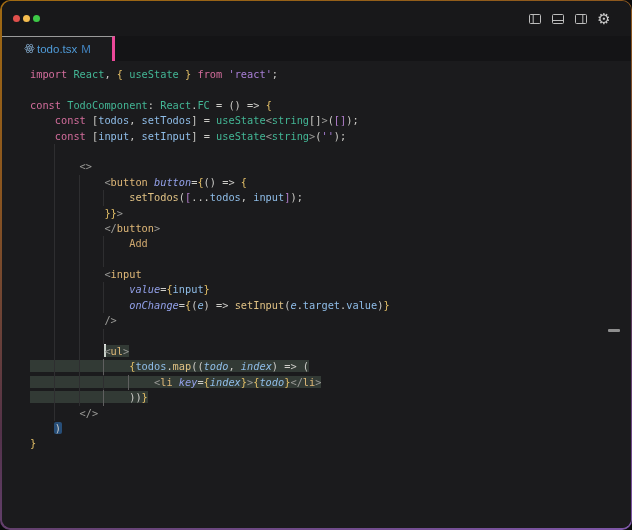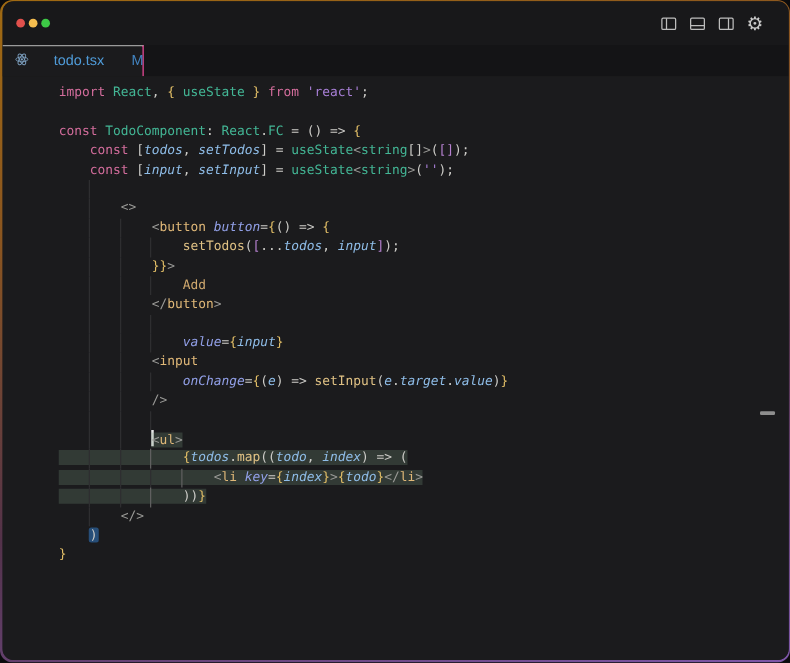--- a/index.html
+++ b/index.html
@@ -12,39 +12,39 @@
   #titlebar{height:35px;flex:0 0 35px;background:var(--titlebarbg);display:flex;align-items:center;}
   .lights{display:flex;gap:3px;padding-left:11px;}
   .light{width:7px;height:7px;border-radius:50%;}
   #titlebar .spacer{flex:1;}
   .tb-icons{display:flex;align-items:center;gap:9px;padding-right:20px;}
   .tb-icon{width:14px;height:14px;display:flex;align-items:center;justify-content:center;color:#bdbdbd;}
   .gear{font-size:15px;line-height:14px;color:#c9c9c9;font-family:"DejaVu Sans",sans-serif;}
   
   #tabbar{height:25px;flex:0 0 25px;background:#141416;display:flex;align-items:stretch;}
   #tab{width:113px;box-sizing:border-box;background:var(--editorbg);border-top:1px solid #9a9a9a;
-    border-right:1px solid #ec4899;display:flex;align-items:center;gap:20px;padding:0 10px;
+    border-right:3px solid #ec4899;display:flex;align-items:center;gap:2px;padding:0 22px;
     font-family:"Liberation Sans",sans-serif;font-size:11.5px;}
   .tab-file{color:var(--tabfile);}
   .tab-badge{color:var(--tabbadge);margin-left:2px;}
   
   #editor{flex:1;position:relative;background:var(--editorbg);
     font-family:"DejaVu Sans Mono",monospace;font-size:10.3px;color:#cdccc8;}
-  #code{padding:6px 0 0 45px;}
+  #code{padding:6px 0 0 28px;}
   .line{height:15.4px;line-height:15.4px;white-space:pre;}
   .ind,.pad4{display:inline-block;width:4ch;height:15.4px;vertical-align:top;box-sizing:border-box;}
   .ind{border-right:1px solid var(--guide);}
   .ind.ag{border-right:1px solid #5f5f5f;}
   .sel{background:var(--selection);}
   .cursor{display:inline-block;width:1.5px;height:13px;background:#e8e8e8;vertical-align:-2px;margin-right:-1.5px;}
   .tk-kw{color:var(--kw);}
   .tk-ty{color:var(--ty);}
   .tk-fn{color:var(--fn);}
   .tk-tg{color:var(--tg);text-align:center;}
-  .tk-vr{color:var(--vr);font-style:italic;}
+  .tk-vr{color:var(--vr);}
   .tk-pm{color:var(--vr);font-style:italic;}
   .tk-at{color:var(--at);font-style:italic;}
   .tk-st{color:var(--st);}
   .tk-pu{color:var(--pu);}
   .tk-an{color:var(--an);}
   .tk-br{color:var(--br);}
   .tk-sq{color:var(--sq);}
   .tk-tx{color:var(--tx);}
   .tk-mb{background:var(--matchbracket);border-radius:2px;padding:0 1px;margin:0 -1px;}
   #ruler-mark{position:absolute;right:11px;top:268px;width:12px;height:3px;background:#8e8e8e;border-radius:1px;}
@@ -107,25 +107,25 @@
           <div class="line"><span class="tk-kw">import</span><span> </span><span class="tk-ty">React</span><span class="tk-pu">,</span><span> </span><span class="tk-br">{</span><span> </span><span class="tk-ty">useState</span><span> </span><span class="tk-br">}</span><span> </span><span class="tk-kw">from</span><span> </span><span class="tk-st">'react'</span><span class="tk-pu">;</span></div>
           <div class="line"></div>
           <div class="line"><span class="tk-kw">const</span><span> </span><span class="tk-ty">TodoComponent</span><span class="tk-pu">:</span><span> </span><span class="tk-ty">React</span><span class="tk-pu">.</span><span class="tk-ty">FC</span><span> </span><span class="tk-pu">=</span><span> </span><span class="tk-pu">()</span><span> </span><span class="tk-pu">=&gt;</span><span> </span><span class="tk-br">{</span></div>
           <div class="line"><span class="pad4"></span><span class="tk-kw">const</span><span> </span><span class="tk-pu">[</span><span class="tk-vr">todos</span><span class="tk-pu">,</span><span> </span><span class="tk-vr">setTodos</span><span class="tk-pu">]</span><span> </span><span class="tk-pu">=</span><span> </span><span class="tk-ty">useState</span><span class="tk-an">&lt;</span><span class="tk-ty">string</span><span class="tk-pu">[]</span><span class="tk-an">&gt;</span><span class="tk-pu">(</span><span class="tk-sq">[]</span><span class="tk-pu">)</span><span class="tk-pu">;</span></div>
           <div class="line"><span class="pad4"></span><span class="tk-kw">const</span><span> </span><span class="tk-pu">[</span><span class="tk-vr">input</span><span class="tk-pu">,</span><span> </span><span class="tk-vr">setInput</span><span class="tk-pu">]</span><span> </span><span class="tk-pu">=</span><span> </span><span class="tk-ty">useState</span><span class="tk-an">&lt;</span><span class="tk-ty">string</span><span class="tk-an">&gt;</span><span class="tk-pu">(</span><span class="tk-st">''</span><span class="tk-pu">)</span><span class="tk-pu">;</span></div>
           <div class="line"><span class="ind"></span><span class="pad4"></span></div>
           <div class="line"><span class="ind"></span><span class="pad4"></span><span class="tk-an">&lt;&gt;</span></div>
           <div class="line"><span class="ind"></span><span class="ind"></span><span class="pad4"></span><span class="tk-an">&lt;</span><span class="tk-tg">button</span><span> </span><span class="tk-at">button</span><span class="tk-pu">=</span><span class="tk-br">{</span><span class="tk-pu">()</span><span> </span><span class="tk-pu">=&gt;</span><span> </span><span class="tk-br">{</span></div>
           <div class="line"><span class="ind"></span><span class="ind"></span><span class="ind"></span><span class="pad4"></span><span class="tk-fn">setTodos</span><span class="tk-pu">(</span><span class="tk-sq">[</span><span class="tk-pu">...</span><span class="tk-vr">todos</span><span class="tk-pu">,</span><span> </span><span class="tk-vr">input</span><span class="tk-sq">]</span><span class="tk-pu">)</span><span class="tk-pu">;</span></div>
           <div class="line"><span class="ind"></span><span class="ind"></span><span class="pad4"></span><span class="tk-br">}</span><span class="tk-br">}</span><span class="tk-an">&gt;</span></div>
+          <div class="line"><span class="ind"></span><span class="ind"></span><span class="pad4"></span><span class="tk-an">&lt;/</span><span class="tk-tg">button</span><span class="tk-an">&gt;</span></div>
           <div class="line"><span class="ind"></span><span class="ind"></span><span class="ind"></span><span class="pad4"></span><span class="tk-tx">Add</span></div>
-          <div class="line"><span class="ind"></span><span class="ind"></span><span class="pad4"></span><span class="tk-an">&lt;/</span><span class="tk-tg">button</span><span class="tk-an">&gt;</span></div>
           <div class="line"><span class="ind"></span><span class="ind"></span><span class="ind"></span><span class="pad4"></span></div>
+          <div class="line"><span class="ind"></span><span class="ind"></span><span class="pad4"></span><span class="tk-an">&lt;</span><span class="tk-tg">input</span></div>
           <div class="line"><span class="ind"></span><span class="ind"></span><span class="ind"></span><span class="pad4"></span><span class="tk-at">value</span><span class="tk-pu">=</span><span class="tk-br">{</span><span class="tk-vr">input</span><span class="tk-br">}</span></div>
-          <div class="line"><span class="ind"></span><span class="ind"></span><span class="pad4"></span><span class="tk-an">&lt;</span><span class="tk-tg">input</span></div>
           <div class="line"><span class="ind"></span><span class="ind"></span><span class="ind"></span><span class="pad4"></span><span class="tk-at">onChange</span><span class="tk-pu">=</span><span class="tk-br">{</span><span class="tk-pu">(</span><span class="tk-pm">e</span><span class="tk-pu">)</span><span> </span><span class="tk-pu">=&gt;</span><span> </span><span class="tk-fn">setInput</span><span class="tk-pu">(</span><span class="tk-pm">e</span><span class="tk-pu">.</span><span class="tk-vr">target</span><span class="tk-pu">.</span><span class="tk-vr">value</span><span class="tk-pu">)</span><span class="tk-br">}</span></div>
           <div class="line"><span class="ind"></span><span class="ind"></span><span class="pad4"></span><span class="tk-an">/&gt;</span></div>
           <div class="line"><span class="ind"></span><span class="ind"></span><span class="ind"></span><span class="pad4"></span></div>
           <div class="line"><span class="ind"></span><span class="ind"></span><span class="pad4"></span><span class="cursor"></span><span class="sel"><span class="tk-an">&lt;</span><span class="tk-tg">ul</span><span class="tk-an">&gt;</span></span></div>
           <div class="line"><span class="sel"><span class="ind"></span><span class="ind"></span><span class="ind ag"></span><span class="pad4"></span><span class="tk-br">{</span><span class="tk-vr">todos</span><span class="tk-pu">.</span><span class="tk-fn">map</span><span class="tk-pu">((</span><span class="tk-pm">todo</span><span class="tk-pu">,</span><span> </span><span class="tk-pm">index</span><span class="tk-pu">)</span><span> </span><span class="tk-pu">=&gt;</span><span> </span><span class="tk-pu">(</span></span></div>
           <div class="line"><span class="sel"><span class="ind"></span><span class="ind"></span><span class="ind"></span><span class="ind ag"></span><span class="pad4"></span><span class="tk-an">&lt;</span><span class="tk-tg">li</span><span> </span><span class="tk-at">key</span><span class="tk-pu">=</span><span class="tk-br">{</span><span class="tk-pm">index</span><span class="tk-br">}</span><span class="tk-an">&gt;</span><span class="tk-br">{</span><span class="tk-pm">todo</span><span class="tk-br">}</span><span class="tk-an">&lt;/</span><span class="tk-tg">li</span><span class="tk-an">&gt;</span></span></div>
           <div class="line"><span class="sel"><span class="ind"></span><span class="ind"></span><span class="ind ag"></span><span class="pad4"></span><span class="tk-pu">))</span><span class="tk-br">}</span></span></div>
           <div class="line"><span class="ind"></span><span class="pad4"></span><span class="tk-an">&lt;/&gt;</span></div>
           <div class="line"><span class="pad4"></span><span class="tk-mb">)</span></div>
           <div class="line"><span class="tk-br">}</span></div>

